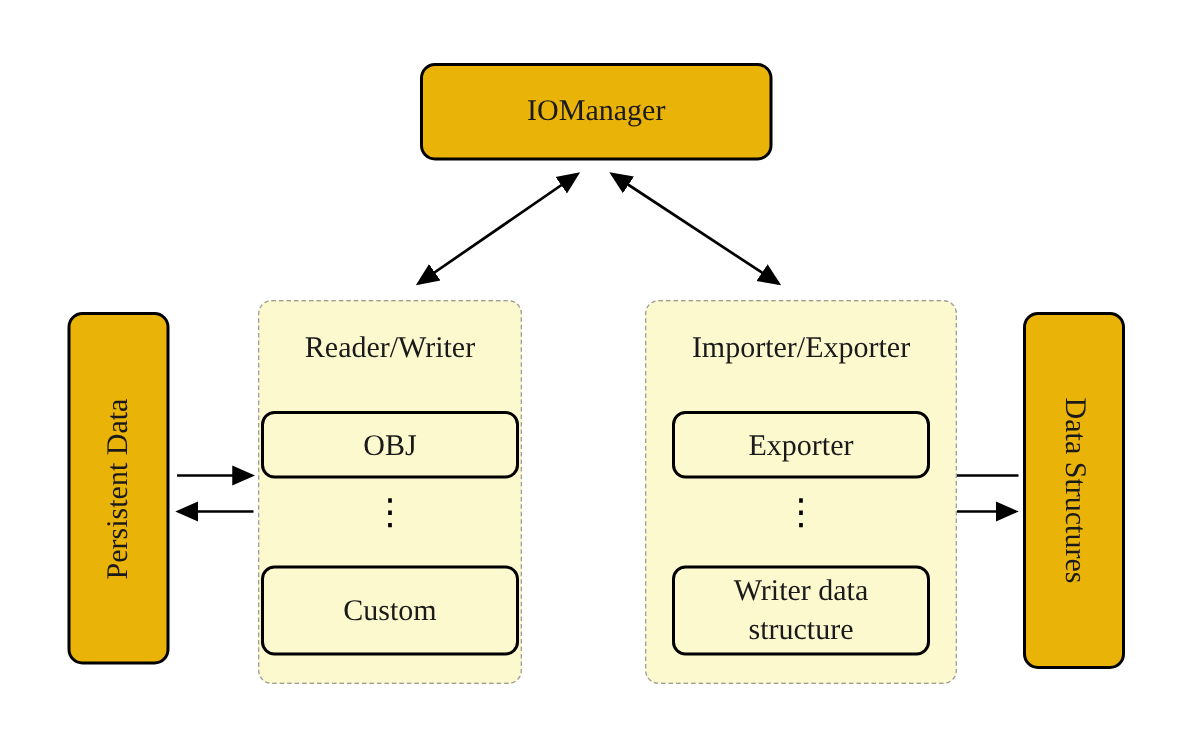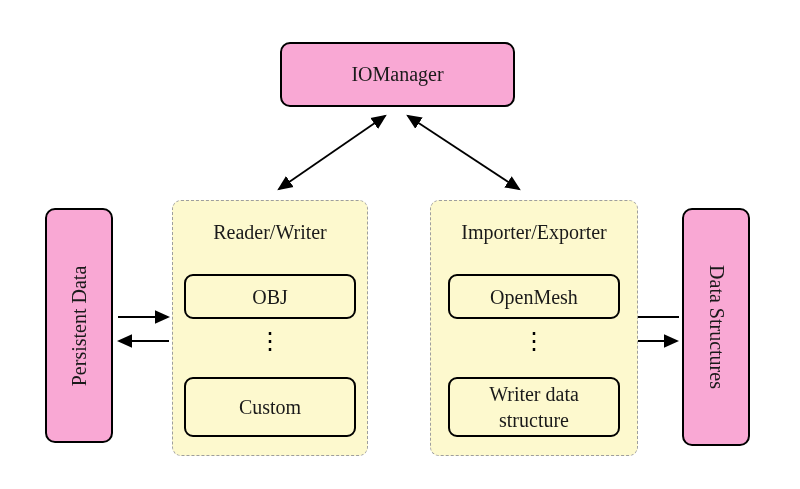--- a/index.html
+++ b/index.html
@@ -18,21 +18,21 @@
   }
   .arrows-layer {
     position: absolute;
     left: 0; top: 0;
     width: 800px;
     height: 489px;
     z-index: 1;
   }
   .node {
     position: absolute;
-    background: #f9a8d4;
+    background: #eab308;
     border: 2.5px solid #000000;
     border-radius: 10px;
     box-sizing: border-box;
     display: flex;
     align-items: center;
     justify-content: center;
     font-size: 20px;
     z-index: 2;
   }
   #iomanager-box { left: 280px; top: 42px; width: 235px; height: 65px; }
@@ -50,21 +50,21 @@
   .panel {
     position: absolute;
     top: 200px;
     height: 256px;
     background: #FDF9CE;
     border: 1.5px dashed #9E9E9E;
     border-radius: 9px;
     box-sizing: border-box;
     z-index: 2;
   }
-  #reader-writer-panel   { left: 172px; width: 196px; }
+  #reader-writer-panel   { left: 172px; width: 176px; }
   #importer-exporter-panel { left: 430px; width: 208px; }
   .panel-title {
     position: absolute;
     top: 20px;
     left: 0;
     width: 100%;
     text-align: center;
     font-size: 20px;
   }
   .inner-box {
@@ -135,21 +135,21 @@
     </div>
     <div class="ellipsis">⋮</div>
     <div class="inner-box inner-bottom">
       <span>Custom</span>
     </div>
   </div>
 
   <div class="panel" id="importer-exporter-panel">
     <div class="panel-title">Importer/Exporter</div>
     <div class="inner-box inner-top">
-      <span>OpenMesh</span>
+      <span>Exporter</span>
     </div>
     <div class="ellipsis">⋮</div>
     <div class="inner-box inner-bottom">
       <span>Writer data</span>
       <span>structure</span>
     </div>
   </div>
 
 </div>
 

